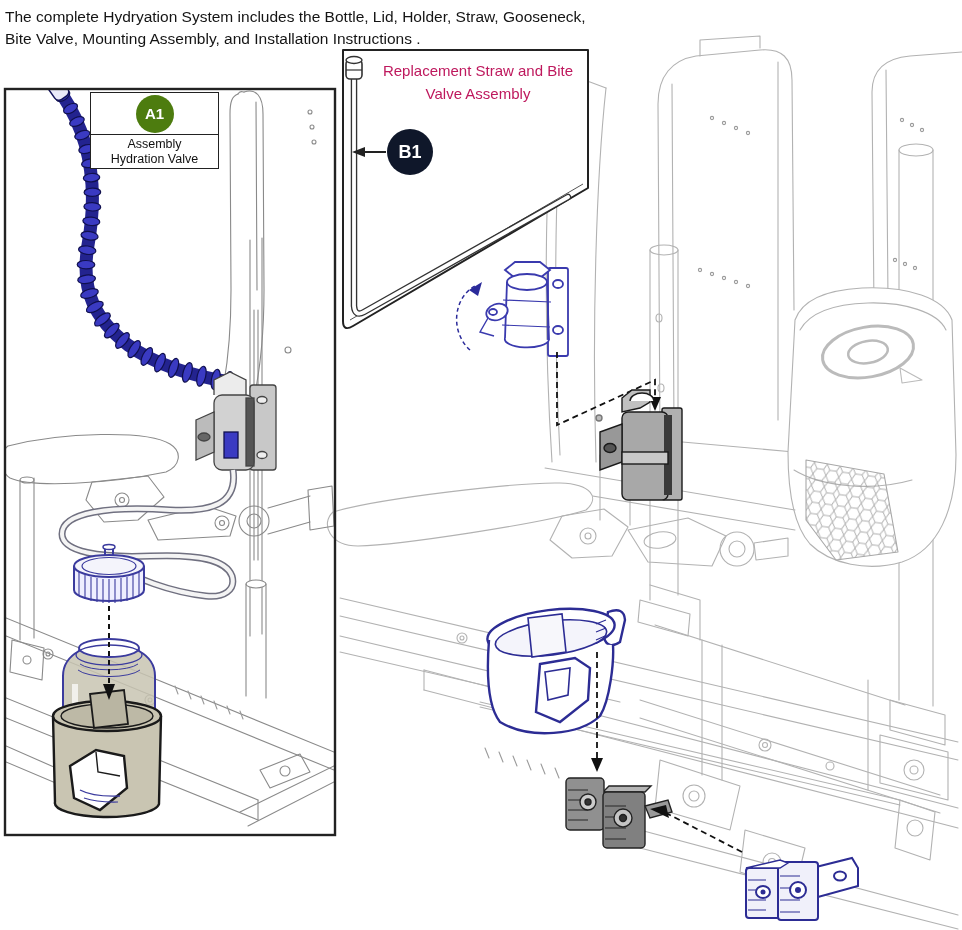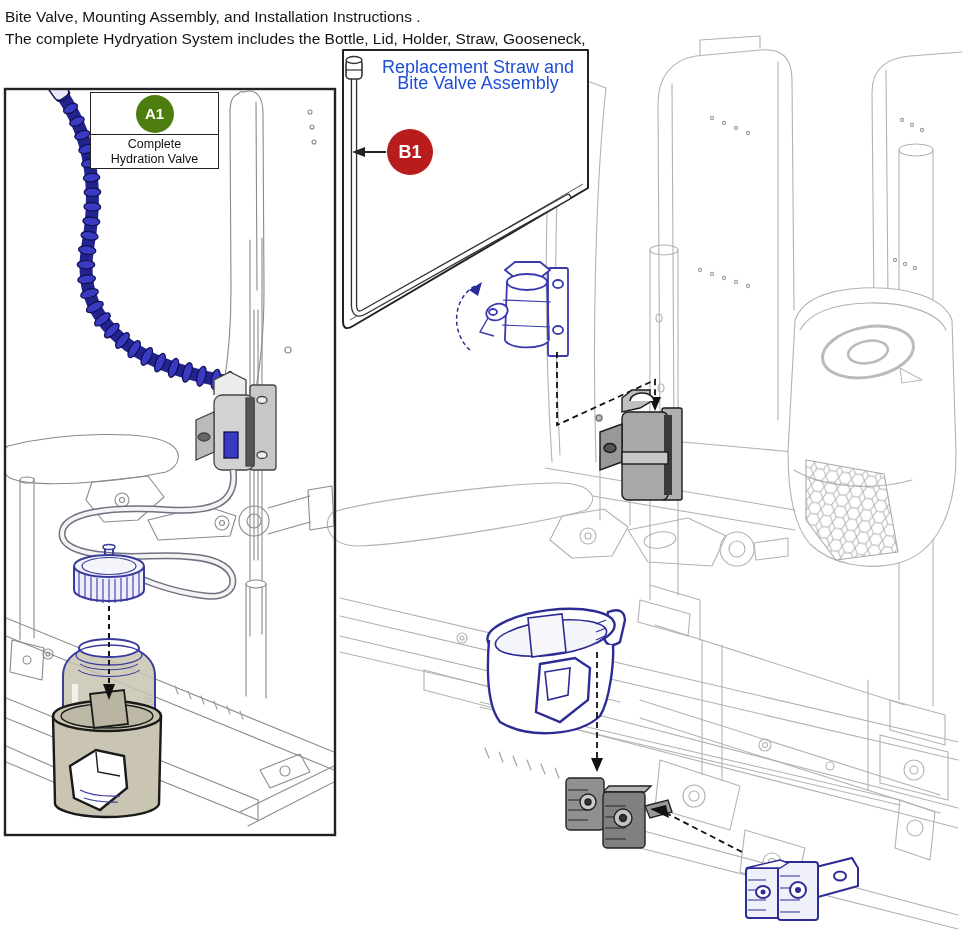--- a/index.html
+++ b/index.html
@@ -9,21 +9,21 @@
   .abs{position:absolute;}
   .intro{left:5px;top:6px;width:700px;font-size:15.5px;line-height:22px;color:#141414;}
   .a1box{left:90px;top:92px;width:127px;height:75px;border:1.6px solid #222;background:#fff;
          display:flex;flex-direction:column;}
   .a1top{height:41px;border-bottom:1.6px solid #222;display:flex;align-items:center;justify-content:center;}
   .a1bot{flex:1;display:flex;flex-direction:column;align-items:center;justify-content:center;
          font-size:12.5px;line-height:15px;color:#111;text-align:center;}
   .badge{border-radius:50%;color:#fff;font-weight:bold;display:flex;align-items:center;justify-content:center;}
   .badgeA{width:38px;height:38px;font-size:15px;}
   .badgeB{left:387px;top:129px;width:46px;height:46px;font-size:18px;}
-  .b1label{left:378px;top:59px;width:200px;text-align:center;font-size:18px;line-height:16px;color:#1d4ed8;}
+  .b1label{left:378px;top:59px;width:200px;text-align:center;font-size:15px;line-height:23px;color:#be185d;}
 </style>
 </head>
 <body>
 
 <div id="canvas">
 
 <svg id="art" width="962" height="930" viewBox="0 0 962 930">
 <defs>
   <clipPath id="clipA1">
           <rect x="6" y="90" width="328" height="744"></rect>
@@ -423,30 +423,30 @@
         <circle cx="763" cy="892" r="2.5" fill="#2c2c94" stroke="none"></circle>
   <rect x="778" y="862" width="40" height="58" rx="3"></rect>
   <path d="M780,876 L800,876 M780,888 L800,888 M780,900 L800,900 M780,912 L800,912" stroke-width="1.1"></path>
   <circle cx="798" cy="890" r="8" fill="#fff"></circle>
         <circle cx="798" cy="890" r="3" fill="#2c2c94" stroke="none"></circle>
   <path d="M746,868 L780,860 L788,863 L780,868 Z" fill="#fff" stroke-width="1.4"></path>
 </g>
 </svg>
 
 <div class="abs intro">
+  <div>The complete Hydryation System includes the Bottle, Lid, Holder, Straw, Gooseneck,</div>
   <div>Bite Valve, Mounting Assembly, and Installation Instructions .</div>
-  <div>The complete Hydryation System includes the Bottle, Lid, Holder, Straw, Gooseneck,</div>
 </div>
 
 <div class="abs a1box">
   <div class="a1top">
     <div class="badge badgeA" style="background: #4d7c0f;">A1</div>
   </div>
   <div class="a1bot">
-    <div>Complete</div>
+    <div>Assembly</div>
     <div>Hydration Valve</div>
   </div>
 </div>
 
 <div class="abs b1label">Replacement Straw and Bite Valve Assembly</div>
-<div class="abs badge badgeB" style="background: #b91c1c;">B1</div>
+<div class="abs badge badgeB" style="background: #0f172a;">B1</div>
 
 </div>
 
 </body></html>

